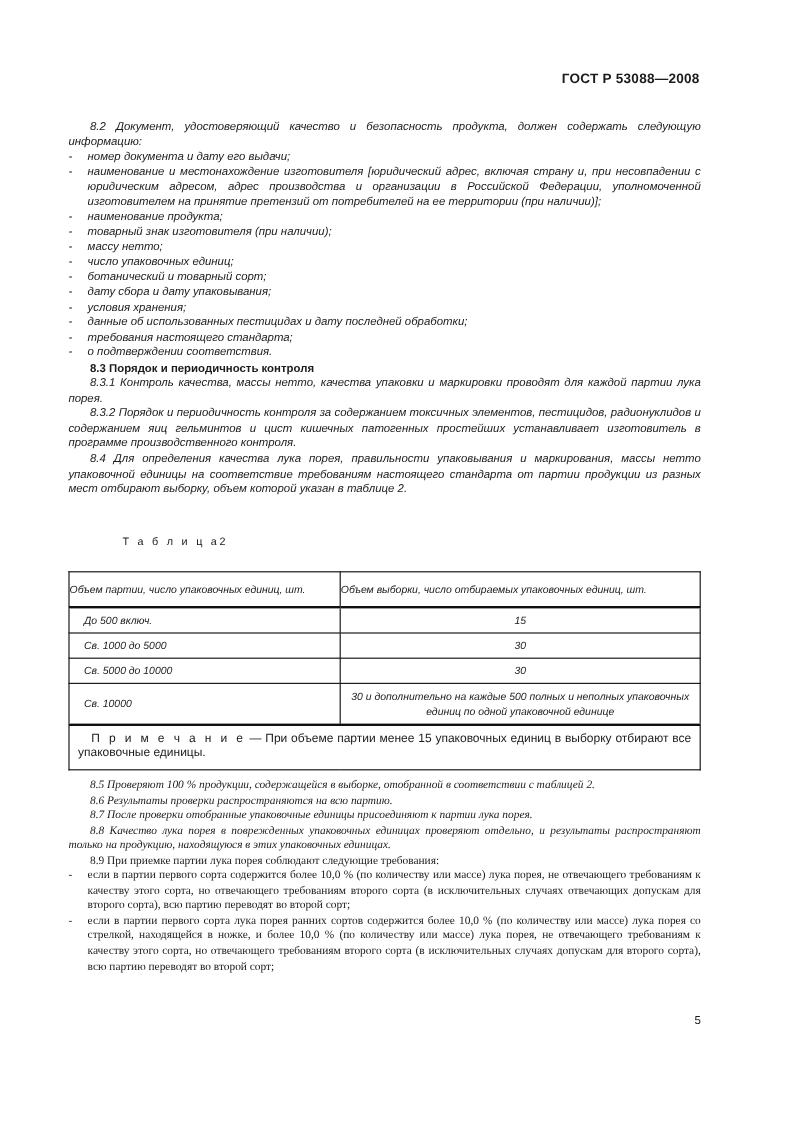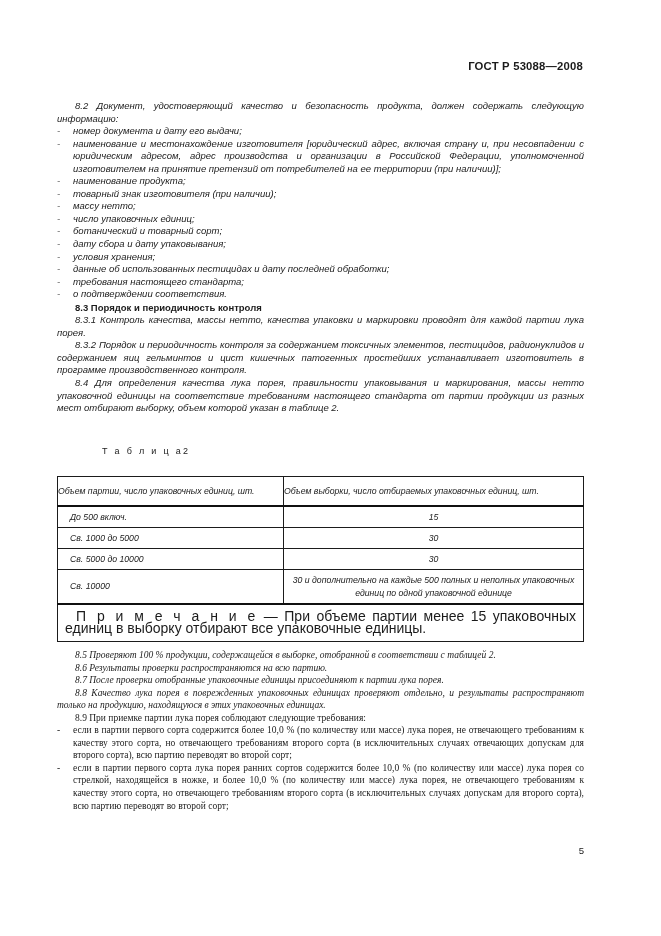--- a/index.html
+++ b/index.html
@@ -129,21 +129,21 @@
   table.t2 .row td.c2 {
     text-align: center;
     padding: 0 8px;
   }
   table.t2 .row.tall td {
     height: 33px;
     line-height: 12.2px;
   }
   table.t2 .note td {
     font-style: normal;
-    font-size: 14px;
+    font-size: 10px;
     line-height: 12.4px;
     text-align: justify;
     padding: 5px 7px 6px 7px;
     border-top: 2px solid #101010;
   }
   table.t2 .note .nlabel {
     letter-spacing: 2.2px;
     padding-left: 11px;
   }
   table.t2 .note .nbody {

